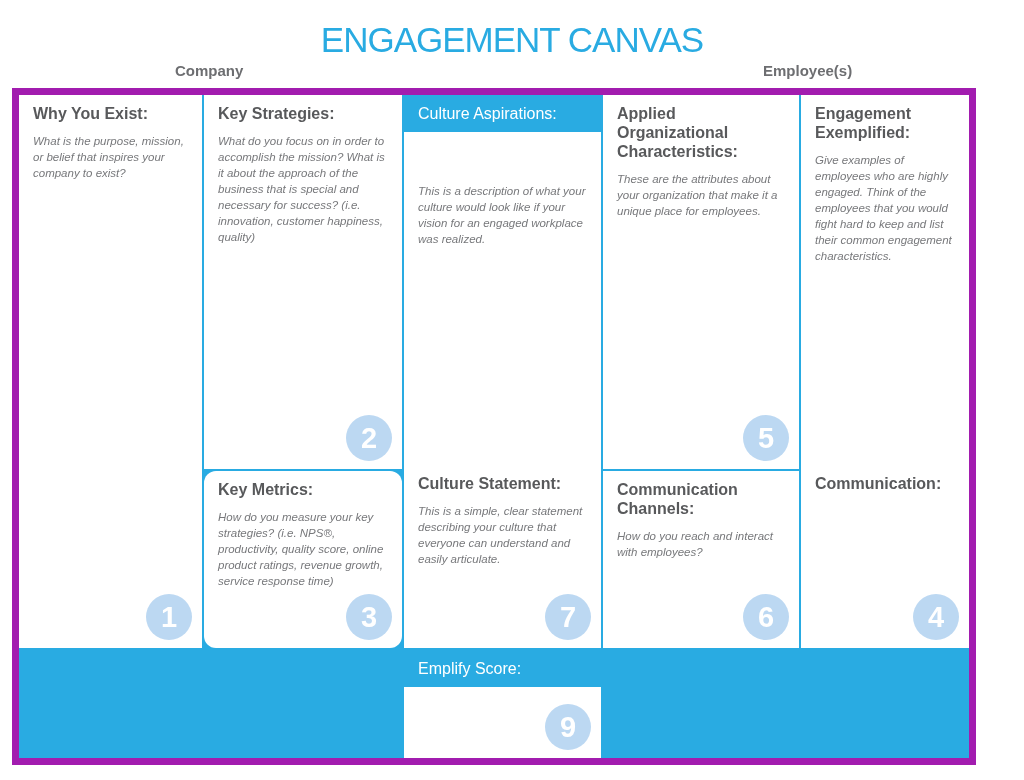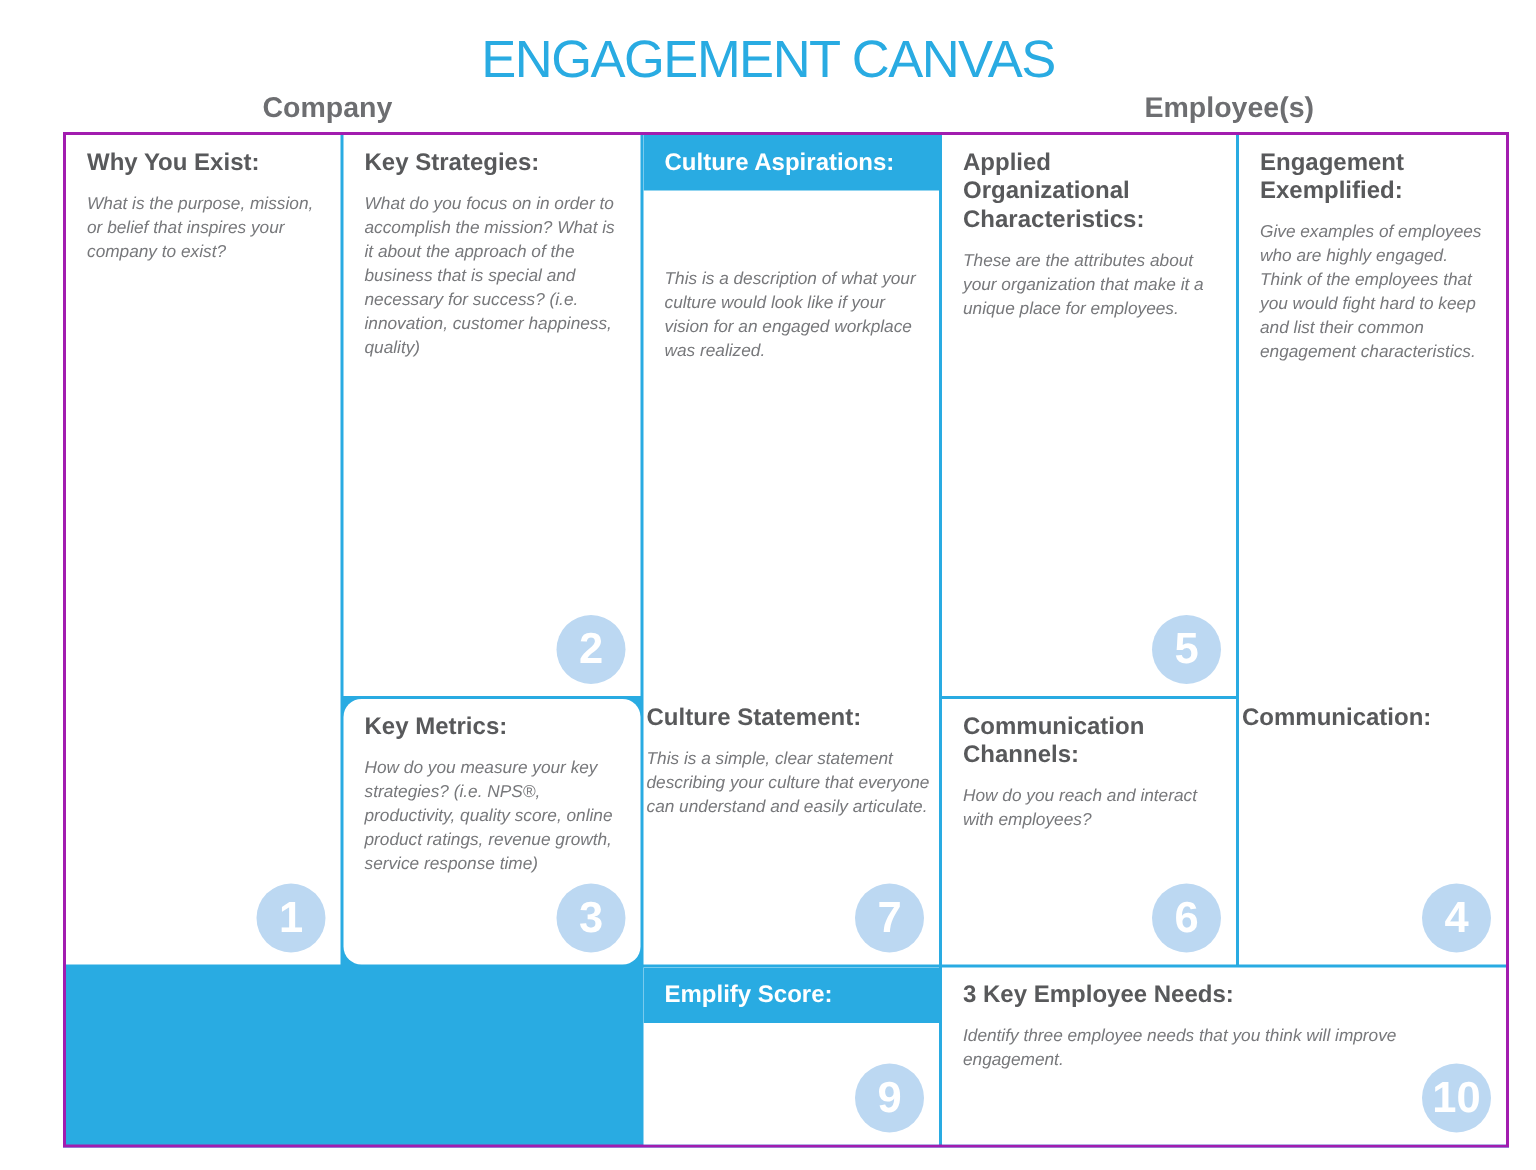--- a/index.html
+++ b/index.html
@@ -23,36 +23,36 @@
     text-align: center;
     font-size: 35px;
     font-weight: 400;
     letter-spacing: -1px;
     color: #29ABE2;
     margin: 0;
   }
   .axis-label {
     position: absolute;
     top: 62px;
-    font-size: 19px;
+    font-size: 15px;
     font-weight: 700;
     color: #6D6E71;
   }
   .axis-label.company { left: 175px; }
   .axis-label.employees { left: 763px; }
 
   .canvas {
     position: absolute;
-    left: 42px;
+    left: 12px;
     top: 88px;
     width: 964px;
     height: 677px;
     box-sizing: border-box;
     background: #29ABE2;
-    border: 2px solid #a21caf;
+    border: 7px solid #a21caf;
     display: grid;
     grid-template-columns: 183px 198px 197px 196px 1fr;
     grid-template-rows: 374px 177px 1fr;
     gap: 2px;
   }
   .cell {
     position: relative;
     background: #ffffff;
     padding: 10px 14px;
     box-sizing: border-box;
@@ -71,29 +71,29 @@
   .cell-desc {
     font-size: 11.5px;
     font-style: italic;
     color: #77787B;
     line-height: 1.4;
   }
   .header-bar {
     background: #29ABE2;
     color: #ffffff;
     font-size: 16px;
-    font-weight: 700;
+    font-weight: 400;
     padding: 10px 14px 9px 14px;
   }
   .sub-block {
     position: absolute;
     top: 380px;
     left: 0;
     right: 0;
-    padding: 0 2px;
+    padding: 0 14px;
   }
   .badge {
     position: absolute;
     right: 10px;
     bottom: 8px;
     width: 46px;
     height: 46px;
     border-radius: 50%;
     background: #BCD8F2;
     color: #ffffff;
@@ -178,20 +178,15 @@
       </div>
       <div class="badge">4</div>
     </div>
 
 
     <div class="cell nopad c-emplify">
       <div class="header-bar">Emplify Score:</div>
       <div class="badge">9</div>
     </div>
 
-    <div class="cell c-needs">
-      <div class="cell-heading">3 Key Employee Needs:</div>
-      <div class="cell-desc">Identify three employee needs that you think will improve engagement.</div>
-      <div class="badge">10</div>
-    </div>
 
   </div>
 </div>
 
 </body></html>

